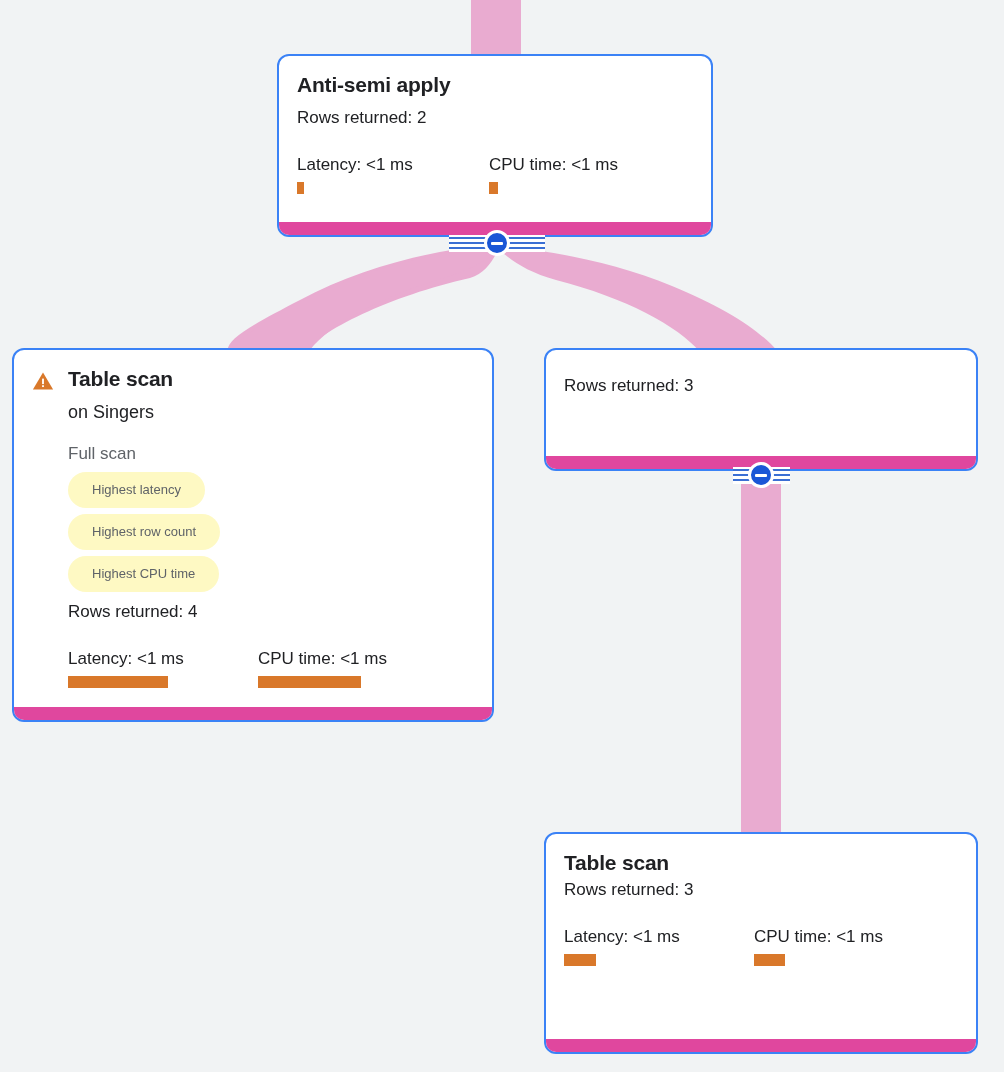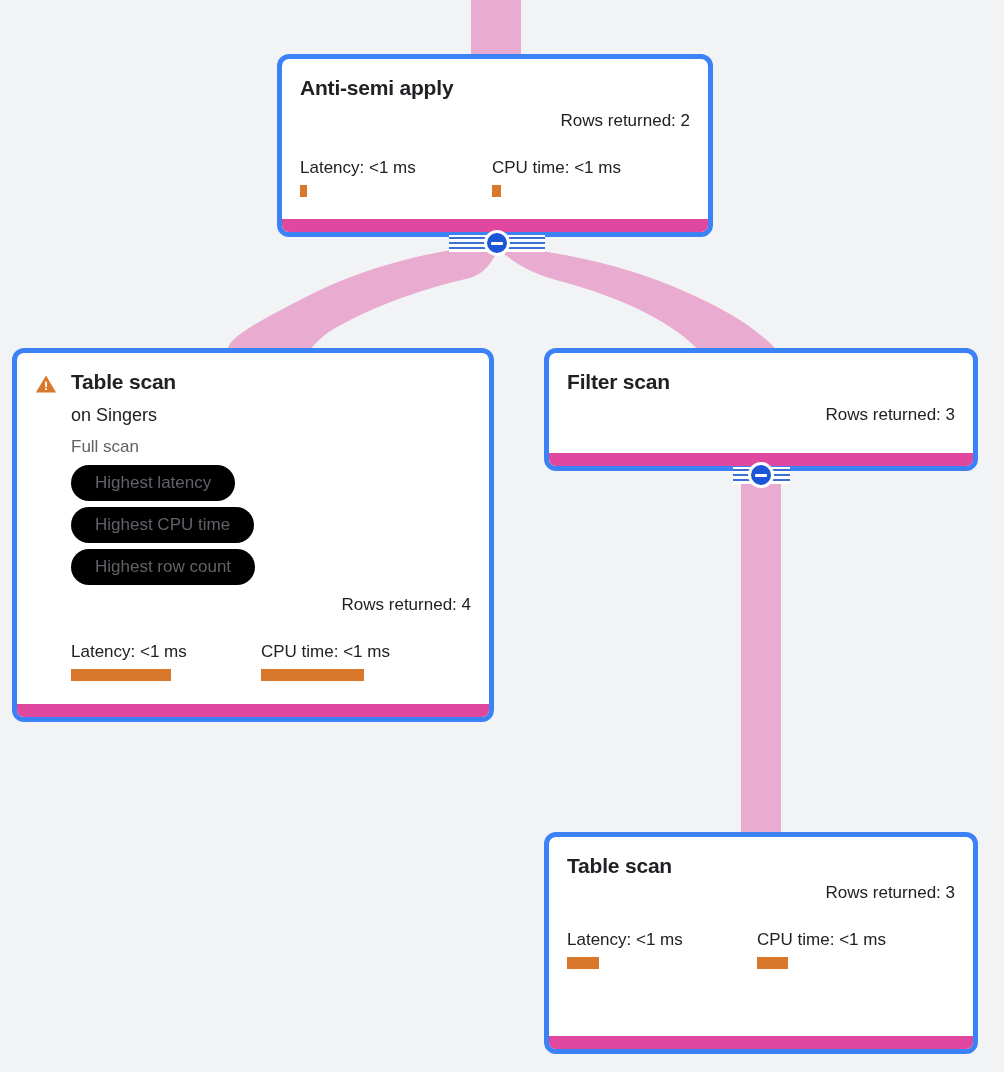--- a/index.html
+++ b/index.html
@@ -31,21 +31,21 @@
     width: 1004px;
     height: 1072px;
     z-index: 1;
   }
 
   
   .node-card {
     position: absolute;
     z-index: 3;
     background: #ffffff;
-    border: 5px solid #3b82f6;
+    border: 2px solid #3b82f6;
     border-radius: 12px;
     box-sizing: border-box;
     overflow: hidden;
     display: flex;
     flex-direction: column;
   }
   .node-body {
     flex: 1 1 auto;
     padding: 16px 18px 10px 18px;
     box-sizing: border-box;
@@ -78,41 +78,40 @@
   .node-subtitle {
     font-size: 18px;
     color: #202124;
     line-height: 24px;
     margin-top: 8px;
   }
   .node-scantype {
     font-size: 17px;
     color: #5f6368;
     line-height: 24px;
-    margin-top: 8px;
+    margin-top: 18px;
   }
   .node-rows {
     font-size: 17px;
     color: #202124;
     line-height: 24px;
     margin-top: 8px;
-    text-align: right;
   }
 
   .chips {
     margin-top: 6px;
     display: flex;
     flex-direction: column;
     align-items: flex-start;
     gap: 6px;
   }
   .chip {
-    background: #000000;
+    background: #fef9c3;
     color: #5f6368;
-    font-size: 17px;
+    font-size: 13px;
     line-height: 20px;
     border-radius: 20px;
     padding: 8px 24px;
     white-space: nowrap;
   }
 
   .metrics {
     display: flex;
     margin-top: 24px;
   }
@@ -241,45 +240,42 @@
           <path d="M12 2.6 L23 21.4 H1 Z" fill="#d9782a"></path>
           <rect x="11" y="9.4" width="2" height="6" fill="#ffffff"></rect>
           <rect x="11" y="16.6" width="2" height="2" fill="#ffffff"></rect>
         </svg>
         <div style="flex:1 1 auto;">
           <div class="node-title">Table scan</div>
           <div class="node-subtitle">on Singers</div>
           <div class="node-scantype">Full scan</div>
           <div class="chips">
             <div class="chip">Highest latency</div>
+            <div class="chip">Highest row count</div>
             <div class="chip">Highest CPU time</div>
-            <div class="chip">Highest row count</div>
           </div>
           <div class="node-rows">Rows returned: 4</div>
           <div class="metrics metrics-wide">
             <div class="metric">
               <div class="metric-label">Latency: &lt;1 ms</div>
               <div class="metric-bar" style="width:100px;"></div>
             </div>
             <div class="metric">
               <div class="metric-label">CPU time: &lt;1 ms</div>
               <div class="metric-bar" style="width:103px;"></div>
             </div>
           </div>
         </div>
       </div>
     </div>
     <div class="node-accent-bar"></div>
   </div>
 
   <div class="node-card" style="left:544px; top:348px; width:434px; height:123px;">
     <div class="node-body">
-      <div class="node-title-row">
-        <div class="node-title">Filter scan</div>
-      </div>
       <div class="node-rows">Rows returned: 3</div>
     </div>
     <div class="node-accent-bar"></div>
   </div>
 
   <div class="collapse-rail" style="left:733px; top:467px; width:57px;"></div>
   <div class="collapse-btn" style="left:748px; top:462px;">
     <span class="minus"></span>
   </div>
 

